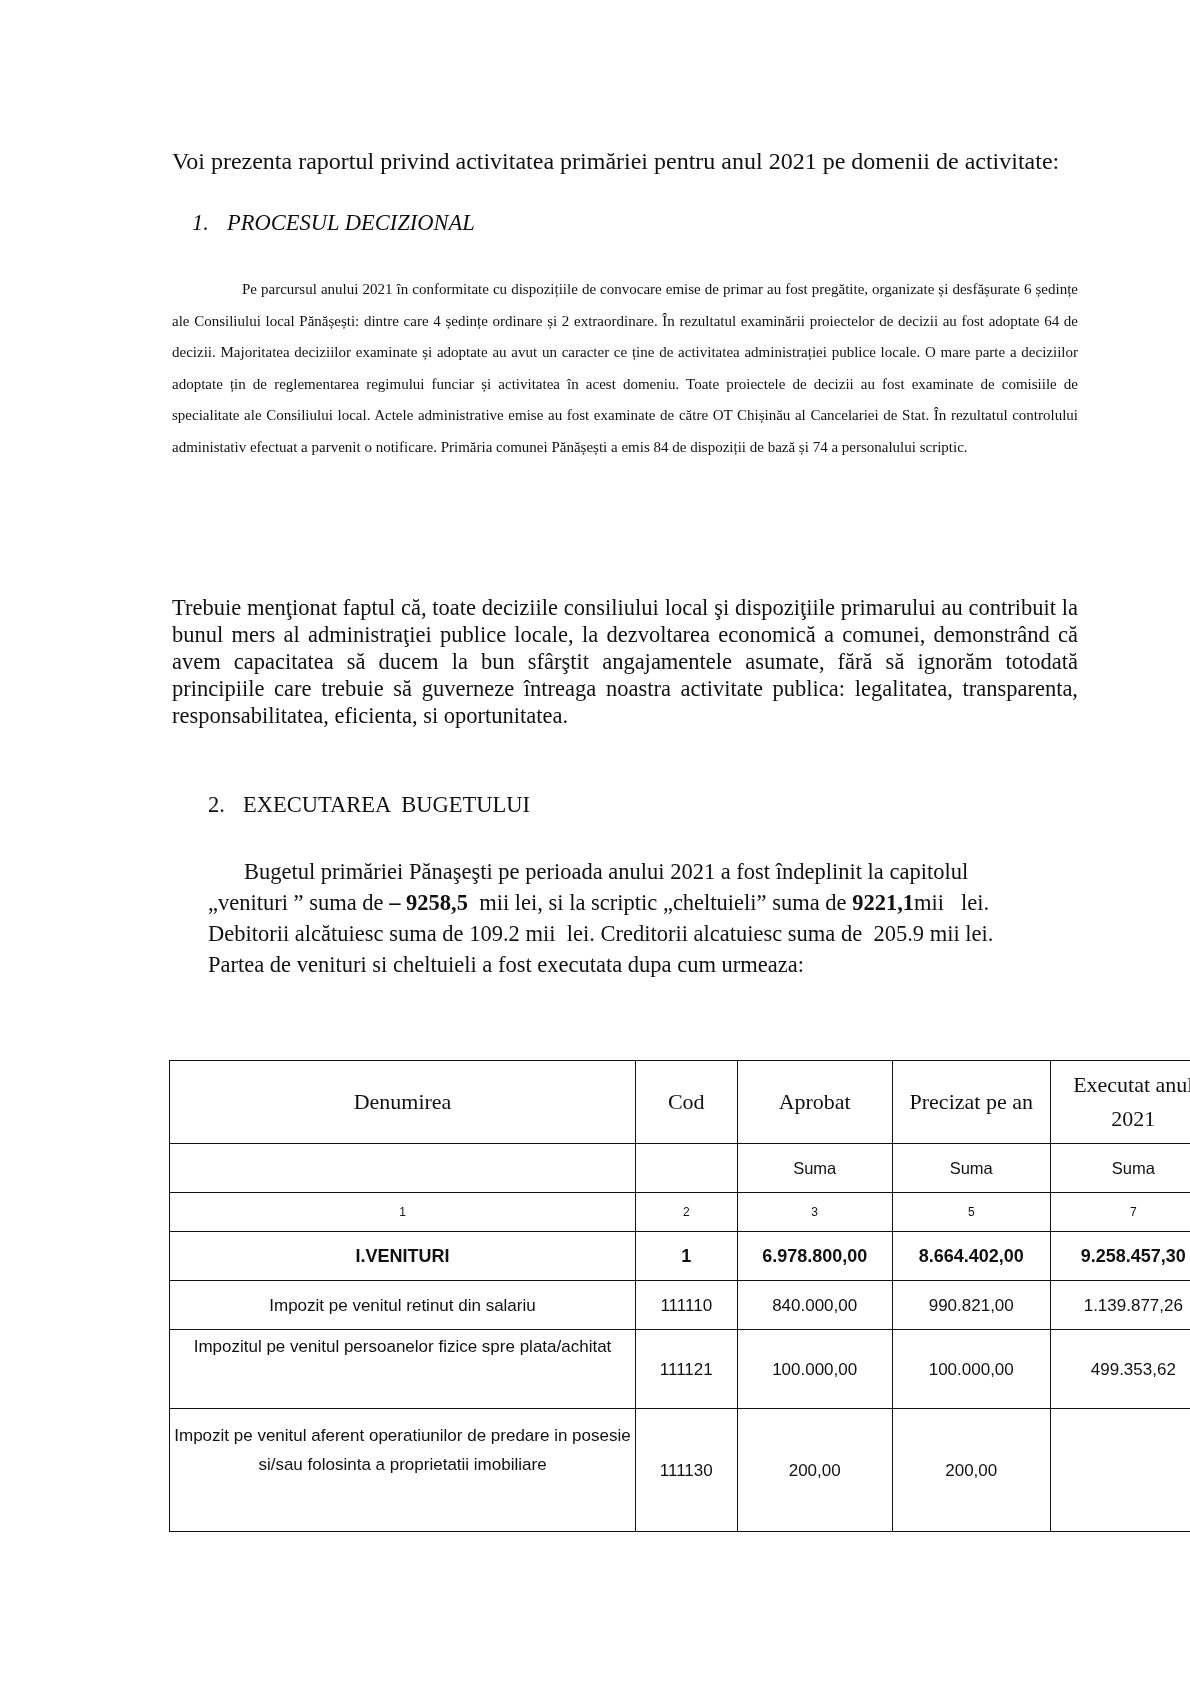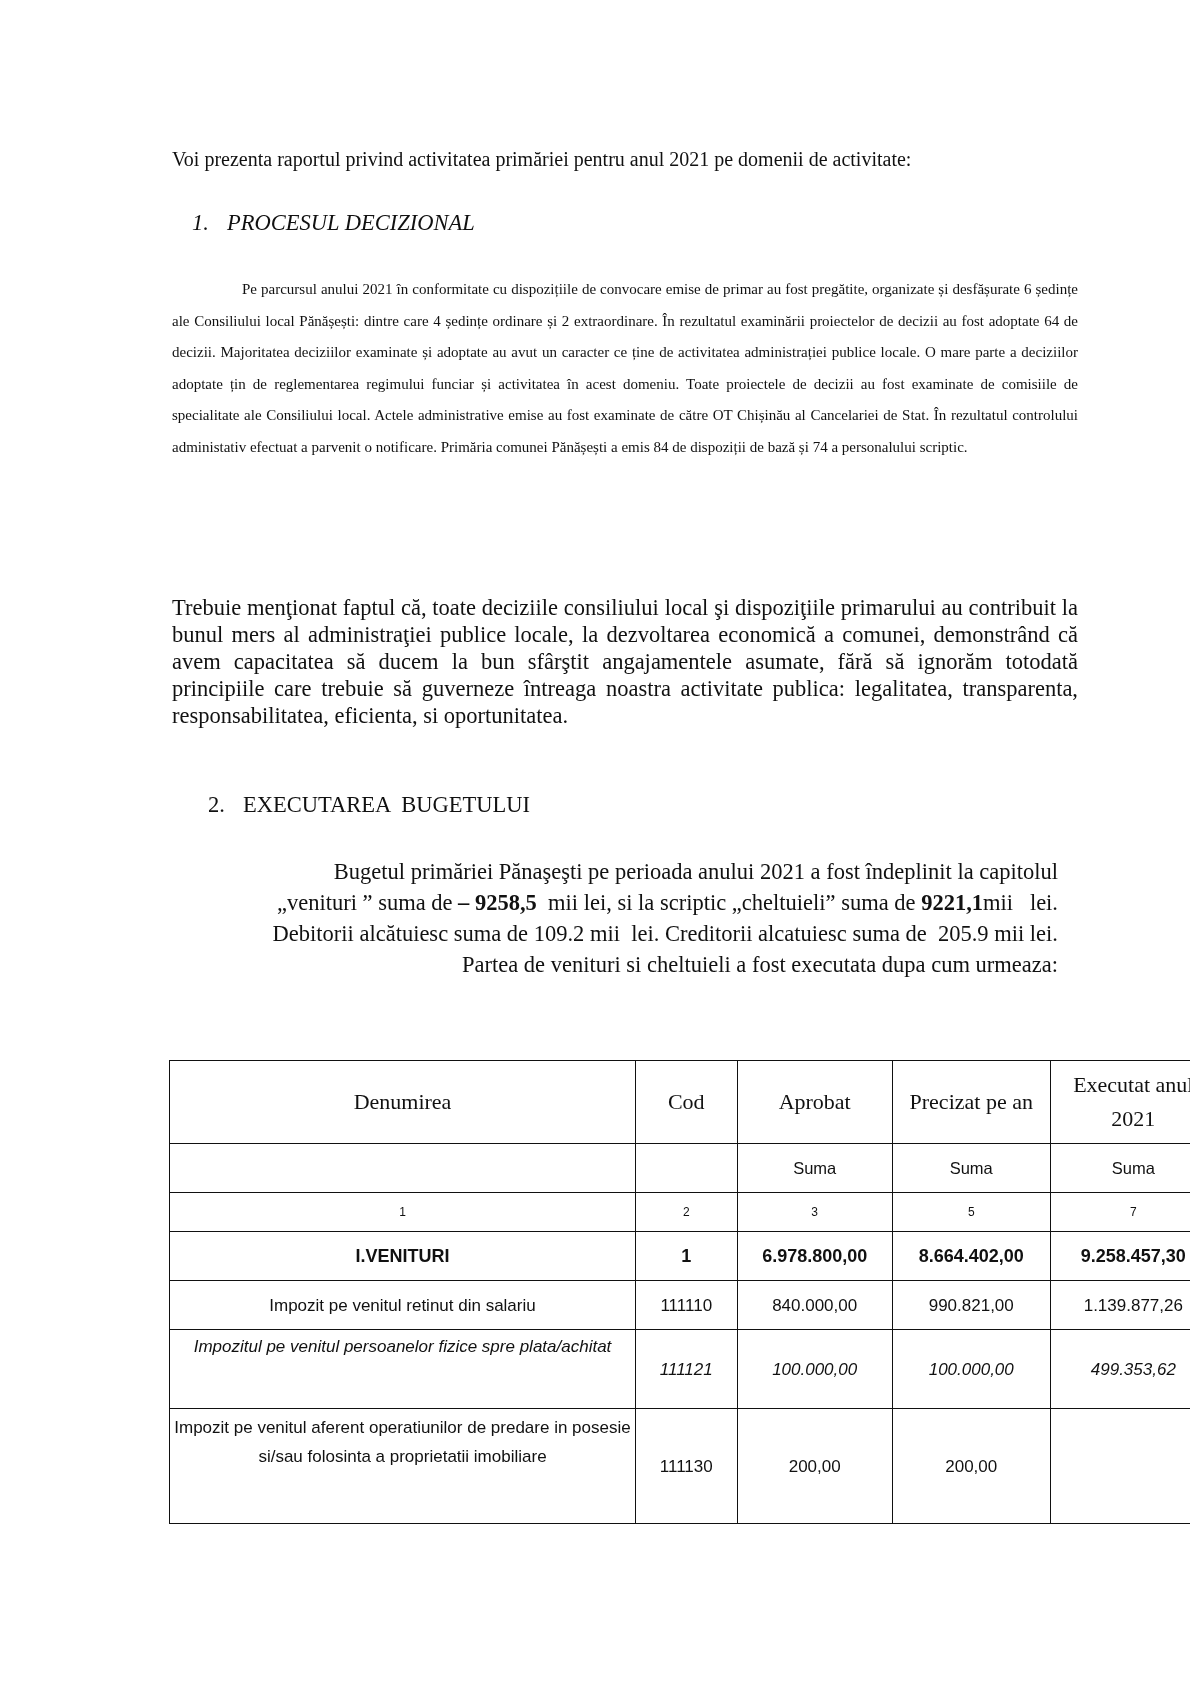--- a/index.html
+++ b/index.html
@@ -1,43 +1,43 @@
 <!DOCTYPE html>
 <html><head>
 <meta charset="utf-8">
 <style>
   html, body { margin:0; padding:0; background:#ffffff; }
   body { width:1190px; height:1683px; position:relative; overflow:hidden; color:#111; }
   .serif { font-family: "Liberation Serif", "DejaVu Serif", serif; }
   .abs { position:absolute; }
-  .intro { left:172px; top:148px; font-size:20px; white-space:nowrap; }
+  .intro { left:172px; top:148px; font-size:24px; white-space:nowrap; }
   .heading { font-size:22.5px; white-space:nowrap; }
   .h1 { left:192px; top:210px;font-style:italic; }
   .h2 { left:208px; top:792px; }
   .heading .num { display:inline-block; width:35px; }
   .para1 { left:172px; top:274px; width:906px; font-size:15px; line-height:31.5px; text-align:justify; }
   .para1 .indent { display:inline-block; width:70px; }
   .para2 { left:172px; top:594px; width:906px; font-size:22.5px; line-height:27px; text-align:justify; }
   .budget { left:208px; top:856px; width:850px; font-size:22.5px; line-height:31px; }
-  .budget .line { white-space:nowrap; display:block;text-align:right; }
+  .budget .line { white-space:nowrap; display:block; }
   .budget .indent { display:inline-block; width:36px; }
   .budget b { font-weight:bold; }
   table.bt { position:absolute; left:169px; top:1060px; border-collapse:collapse; table-layout:fixed; width:1048px; }
   table.bt td { border:1.5px solid #111; text-align:center; vertical-align:middle; padding:0 4px; }
   .c1 { width:381px; } .c2 { width:83px; } .c3 { width:127px; } .c4 { width:129px; } .c5 { width:136px; }
   .hdr td { font-family:"Liberation Serif", serif; font-size:22px; height:82px; line-height:34px; }
   .suma td { font-family:"Liberation Sans", sans-serif; font-size:16.5px; height:48px; vertical-align:top; padding-top:6px; }
   .idx td { font-family:"Liberation Sans", sans-serif; font-size:12px; height:38px; vertical-align:top; padding-top:4px; }
   .total td { font-family:"Liberation Sans", sans-serif; font-size:18px; font-weight:bold; height:48px; vertical-align:top; padding-top:8px; }
   .row td { font-family:"Liberation Sans", sans-serif; font-size:17px; line-height:29px; }
   .r1 td { height:48px; vertical-align:top; padding-top:6px; }
-  .r2 td { height:76px;font-style:italic; }
+  .r2 td { height:76px; }
   .r2 td.nm { vertical-align:top; padding-top:2px; }
   .r3 td { height:110px; vertical-align:bottom; padding-bottom:6px; }
-  .r3 td.nm { vertical-align:top; padding-top:4px; }
+  .r3 td.nm { vertical-align:top; padding-top:12px; }
   .r4 td { height:58px; vertical-align:top; padding-top:2px; }
   .r4 td.nm { padding-top:2px; }
 </style>
 </head>
 <body>
 
 <div class="abs serif intro">Voi prezenta raportul privind activitatea primăriei pentru anul 2021 pe domenii de activitate:</div>
 
 <div class="abs serif heading h1">
   <span class="num">1.</span><span>PROCESUL DECIZIONAL</span>

